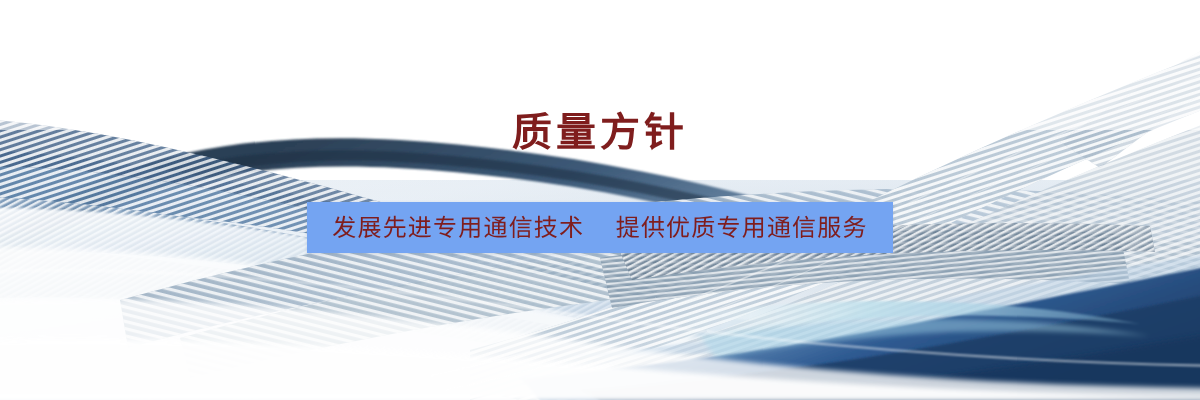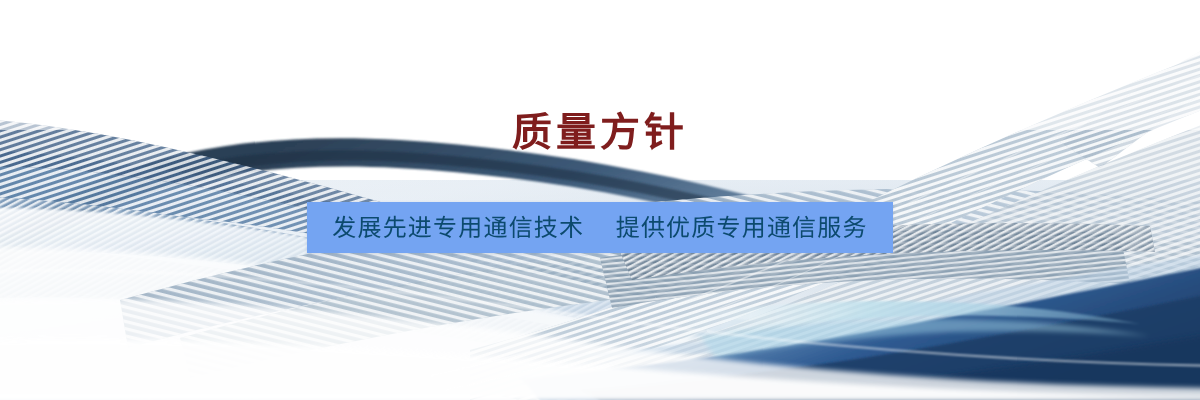--- a/index.html
+++ b/index.html
@@ -67,21 +67,21 @@
     width: 586px;
     height: 51px;
     background: #74a4f2;
     display: flex;
     align-items: center;
     justify-content: center;
     z-index: 40;
     box-shadow: 0 1px 3px rgba(60,90,140,0.18);
   }
   .slogan-text {
-    color: #0c4a6e;
+    color: #7f1d1d;
     font-size: 24px;
     font-weight: 400;
     letter-spacing: 1.2px;
     white-space: pre;
     line-height: 1;
   }
 </style>
 </head>
 <body>
 

